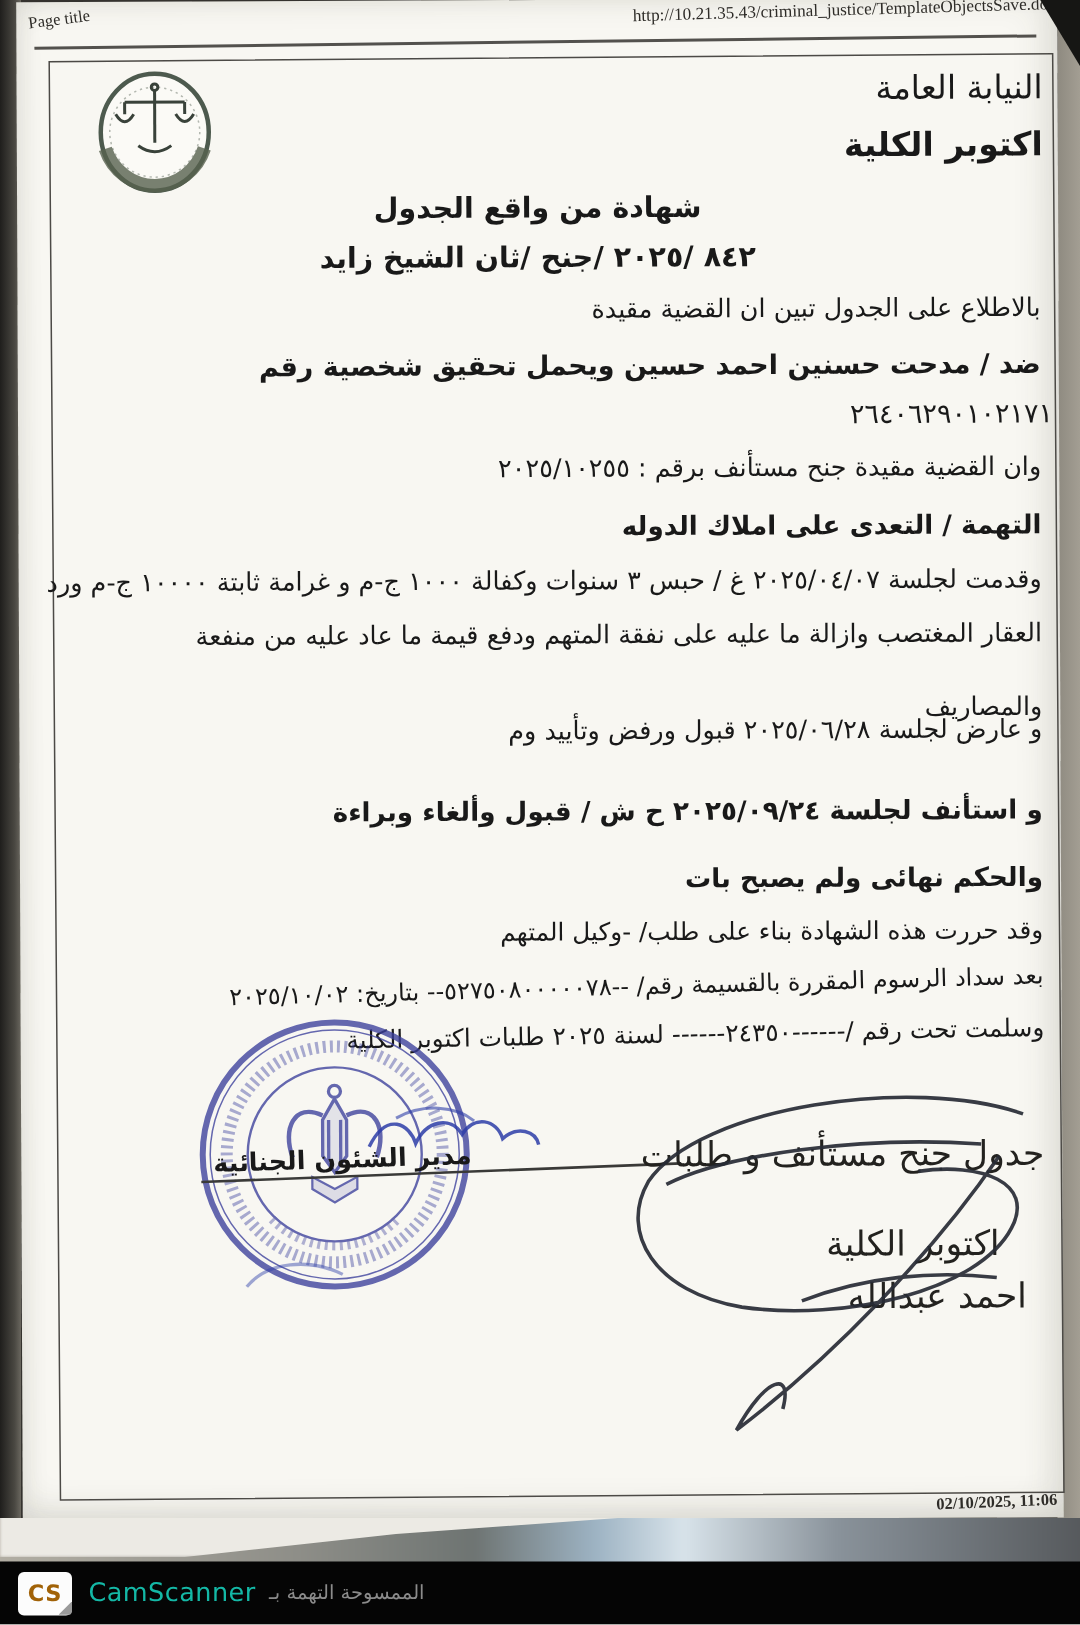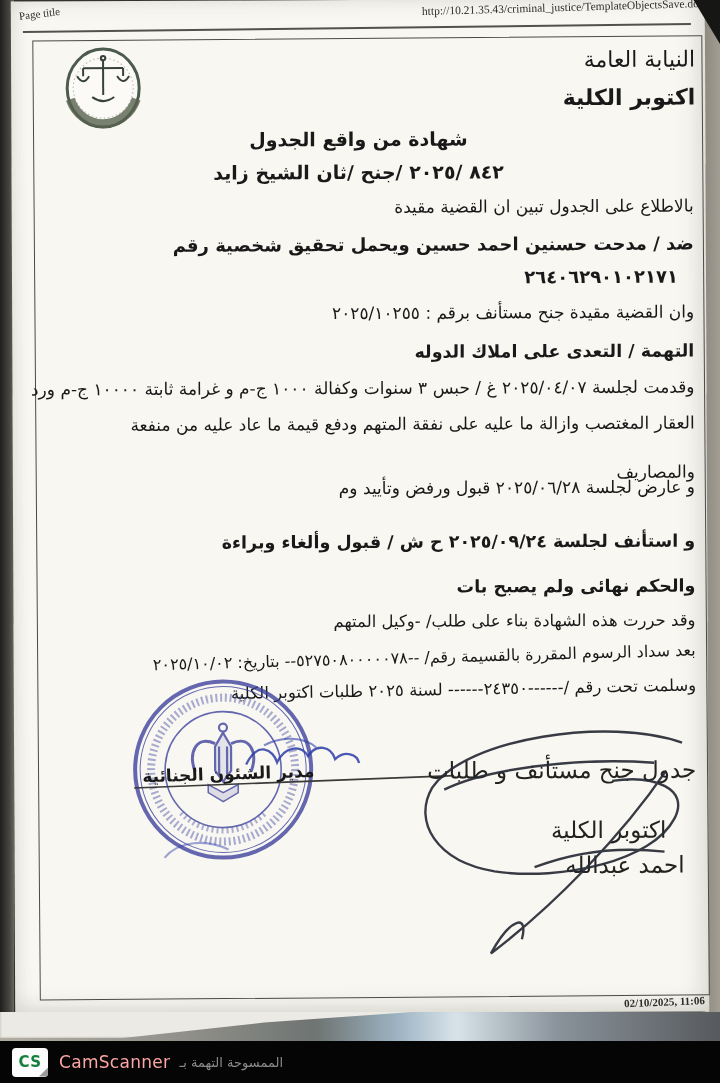--- a/index.html
+++ b/index.html
@@ -22,24 +22,24 @@
   .doc-box{position:absolute;left:23px;top:38px;width:668px;height:958px;
     border:1.6px solid #4c4a46;transform:rotate(-0.2deg);}
   .line{position:absolute;direction:rtl;white-space:nowrap;color:#191919;}
   .ctr{left:0;width:100%;text-align:center;}
   .meta{font-family:"Liberation Serif",serif;color:#2e2c28;}
   .sig-big{font-size:23px;font-weight:400;color:#23221f;}
   .bar{position:absolute;left:0;bottom:0;width:720px;height:42px;background:#050505;
     display:flex;align-items:center;}
   .cs-box{width:36px;height:29px;background:#fcfcfc;border-radius:4px;margin-left:12px;
     position:relative;display:flex;align-items:center;justify-content:center;
-    font-weight:bold;font-size:15px;color:#15803d;letter-spacing:.5px;}
+    font-weight:bold;font-size:15px;color:#a16207;letter-spacing:.5px;}
   .cs-fold{position:absolute;right:0;bottom:0;width:9px;height:9px;background:#9a9a9a;
     clip-path:polygon(100% 0,100% 100%,0 100%);border-radius:0 0 3px 0;}
-  .brand{color:#fca5a5;font-size:17px;margin-left:11px;letter-spacing:.3px;}
+  .brand{color:#14b8a6;font-size:17px;margin-left:11px;letter-spacing:.3px;}
   .note{color:#8b8b8b;font-size:13px;margin-left:9px;direction:rtl;}
   .strip{position:absolute;left:0;top:1012px;width:720px;height:30px;overflow:hidden;}
   .strip-bg{position:absolute;left:-8px;right:-8px;top:-6px;bottom:-6px;
     background:linear-gradient(90deg,#b3afa4,#8e8e88 28%,#6e7472 44%,#9db3c3 55%,#d8e3ea 63%,#89929a 77%,#54575a);
     filter:blur(3px);}
   .strip-paper{position:absolute;left:0;top:-2px;width:440px;height:28px;background:#eceae4;
     clip-path:polygon(0 0,100% 0,60% 45%,28% 100%,0 100%);filter:blur(1px);}
   svg{position:absolute;overflow:visible;}
 </style>
 </head>
@@ -75,21 +75,21 @@
     </svg>
 
     <div class="line" style="right:10px;top:48px;font-size:22px;font-weight:400">النيابة العامة</div>
     <div class="line" style="right:10px;top:86px;font-size:22px;font-weight:700">اكتوبر الكلية</div>
 
     <div class="line ctr" style="top:128px;font-size:19px;font-weight:700">شهادة من واقع الجدول</div>
     <div class="line ctr" style="top:161px;font-size:19px;font-weight:700">٨٤٢ /٢٠٢٥ /جنح /ثان الشيخ زايد</div>
 
     <div class="line" style="right:12px;top:197px;font-size:17px;font-weight:500">بالاطلاع على الجدول تبين ان القضية مقيدة</div>
     <div class="line" style="right:12px;top:234px;font-size:18px;font-weight:700">ضد / مدحت حسنين احمد حسين ويحمل تحقيق شخصية رقم</div>
-    <div class="line" style="right:28px;top:267px;font-size:18px;font-weight:700;letter-spacing:1px">٢٦٤٠٦٢٩٠١٠٢١٧١</div>
+    <div class="line" style="right:4px;top:267px;font-size:18px;font-weight:400;letter-spacing:1px">٢٦٤٠٦٢٩٠١٠٢١٧١</div>
     <div class="line" style="right:12px;top:303px;font-size:17px">وان القضية مقيدة جنح مستأنف برقم : ٢٠٢٥/١٠٢٥٥</div>
     <div class="line" style="right:12px;top:342px;font-size:17.5px;font-weight:600">التهمة / التعدى على املاك الدوله</div>
     <div class="line" style="right:12px;top:378px;font-size:17px">وقدمت لجلسة ٢٠٢٥/٠٤/٠٧ غ / حبس ٣ سنوات وكفالة ١٠٠٠ ج-م و غرامة ثابتة ١٠٠٠٠ ج-م ورد</div>
     <div class="line" style="right:12px;top:414px;font-size:17px">العقار المغتصب وازالة ما عليه على نفقة المتهم ودفع قيمة ما عاد عليه من منفعة</div>
     <div class="line" style="right:12px;top:463px;font-size:17px">والمصاريف</div>
     <div class="line" style="right:12px;top:478px;font-size:17px">و عارض لجلسة ٢٠٢٥/٠٦/٢٨ قبول ورفض وتأييد وم</div>
     <div class="line" style="right:12px;top:532px;font-size:17.5px;font-weight:600">و استأنف لجلسة ٢٠٢٥/٠٩/٢٤ ح ش / قبول وألغاء وبراءة</div>
     <div class="line" style="right:12px;top:577px;font-size:17.5px;font-weight:700">والحكم نهائى ولم يصبح بات</div>
     <div class="line" style="right:12px;top:612px;font-size:16.5px">وقد حررت هذه الشهادة بناء على طلب/ -وكيل المتهم</div>
     <div class="line" style="right:12px;top:642px;font-size:16px;transform:rotate(-1.3deg);transform-origin:right">بعد سداد الرسوم المقررة بالقسيمة رقم/ --٥٢٧٥٠٨٠٠٠٠٠٧٨-- بتاريخ: ٢٠٢٥/١٠/٠٢</div>

